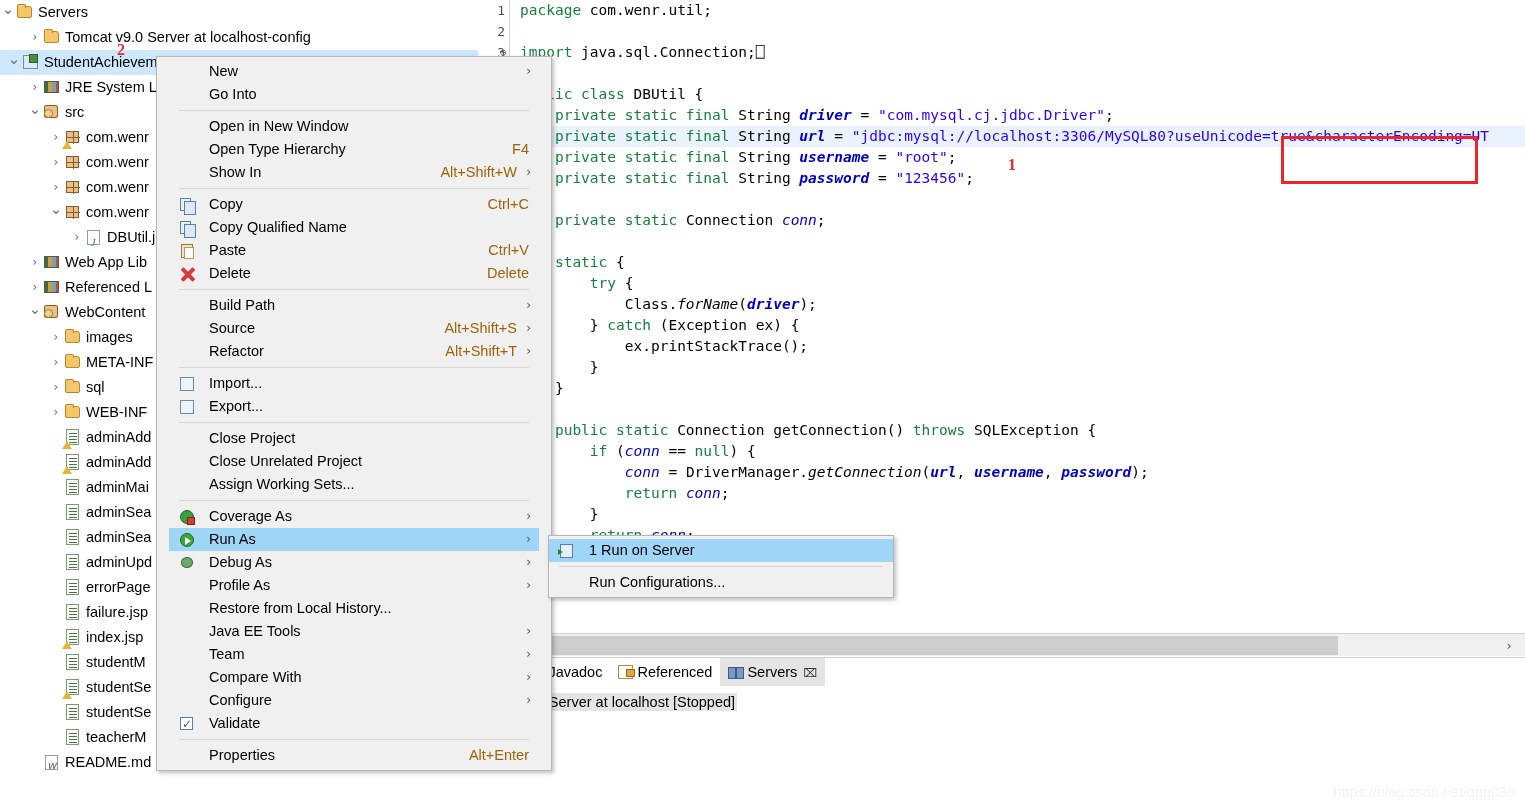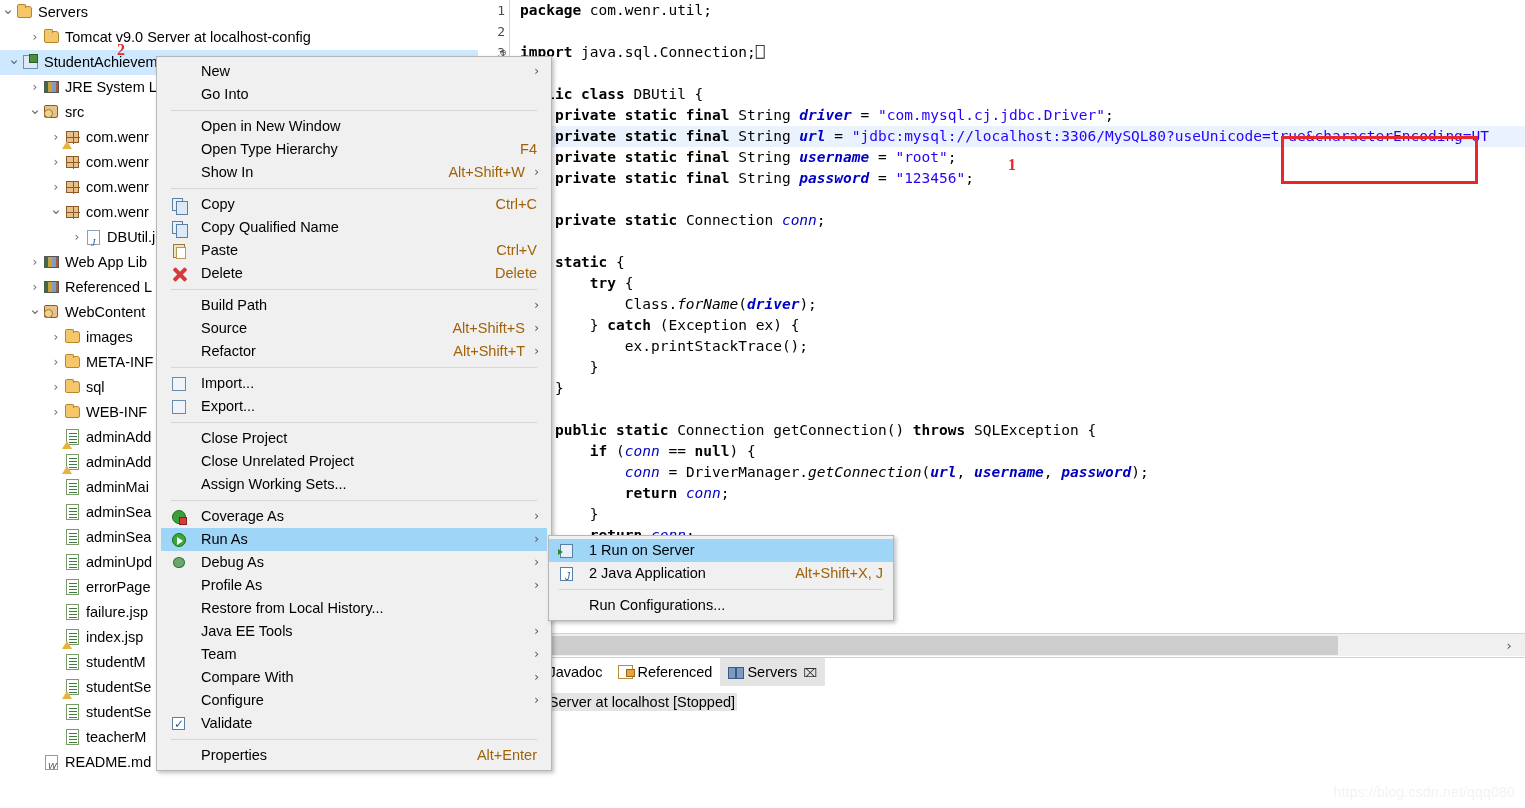--- a/index.html
+++ b/index.html
@@ -120,21 +120,21 @@
     font-family:"DejaVu Sans Mono", monospace; font-size:13px; color:#4a4a4a;
   }
   .fold{ position:absolute; left:22px; font-size:11px; color:#6a6a6a; }
   #codearea{
     position:absolute; left:42px; top:0; right:0; height:632px;
     font-family:"DejaVu Sans Mono", monospace; font-size:14.5px;
     white-space:pre; color:#000;
   }
   .cl{ height:21px; line-height:21px; position:relative; }
   .cl.hl{ background:#eaf2fd; }
-  .kw{ color:#000000; font-weight:bold; }
+  .kw{ color:#15803d; font-weight:normal; }
   .str{ color:#2a00ff; }
   .fieldb{ color:#0000c0; font-weight:bold; font-style:italic; }
   .fieldi{ color:#0000c0; font-style:italic; }
   .meth{ font-style:italic; }
   .plain{ color:#000; }
 
   #redbox{
     position:absolute; left:803px; top:136px; width:197px; height:48px;
     border:3px solid #e8262c; pointer-events:none;
   }
@@ -187,21 +187,21 @@
     margin-top:4px; padding-left:6px; height:24px; line-height:24px;
     font-size:14.5px;
   }
   #serverrow .selbg{ background:#e4e4e4; padding:1px 2px; }
 
   
   #ctxmenu{
     position:absolute; left:156px; top:56px; width:396px;
     background:#f0f0f0; border:1px solid #b6b6b6;
     box-shadow:2px 2px 4px rgba(0,0,0,0.25);
-    padding:3px 4px; z-index:40;
+    padding:3px 12px; z-index:40;
   }
   .mi{
     position:relative; height:23px; line-height:23px;
     padding-left:40px; padding-right:12px; font-size:14.5px; color:#000;
     white-space:nowrap;
   }
   .mi.hi{ background:#9fd5f7; }
   .mi .accel{ position:absolute; right:22px; top:0; color:#a16207; }
   .mi .accel.noarrow{ right:10px; }
   .mi .arrow{
@@ -409,23 +409,20 @@
           <i class="mi-check"></i>
         </span><span>Validate</span></div>
       <div class="msep"></div>
       <div class="mi"><span>Properties</span><span class="accel noarrow">Alt+Enter</span></div>
     </div>
 
   <div id="submenu">
       <div class="mi hi"><span class="mico">
           <i class="mi-server"></i>
         </span><span>1 Run on Server</span></div>
-      <div class="mi"><span class="mico">
-          <i class="mi-javaapp"></i>
-        </span><span>2 Java Application</span><span class="accel noarrow">Alt+Shift+X, J</span></div>
       <div class="msep"></div>
       <div class="mi"><span>Run Configurations...</span></div>
     </div>
 
   <div id="markers">
       <div class="marker" style="left: 1008px; top: 156px;">1</div>
       <div class="marker" style="left: 117px; top: 41px;">2</div>
       <div class="marker" style="left: 248px; top: 545px;">3</div>
       <div class="marker" style="left: 693px; top: 545px;">4</div>
     </div>

